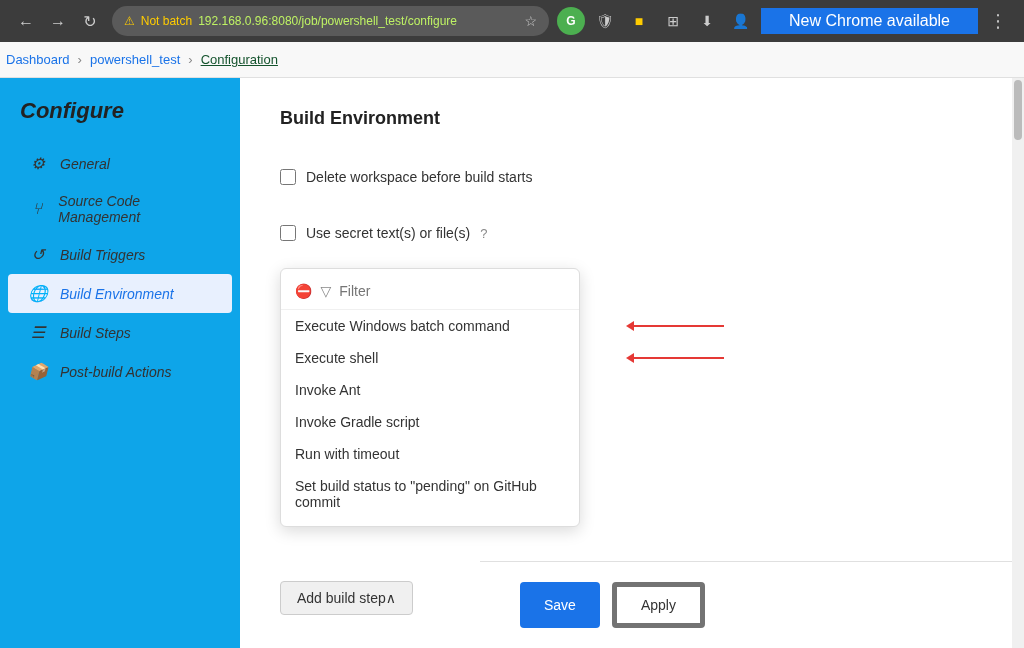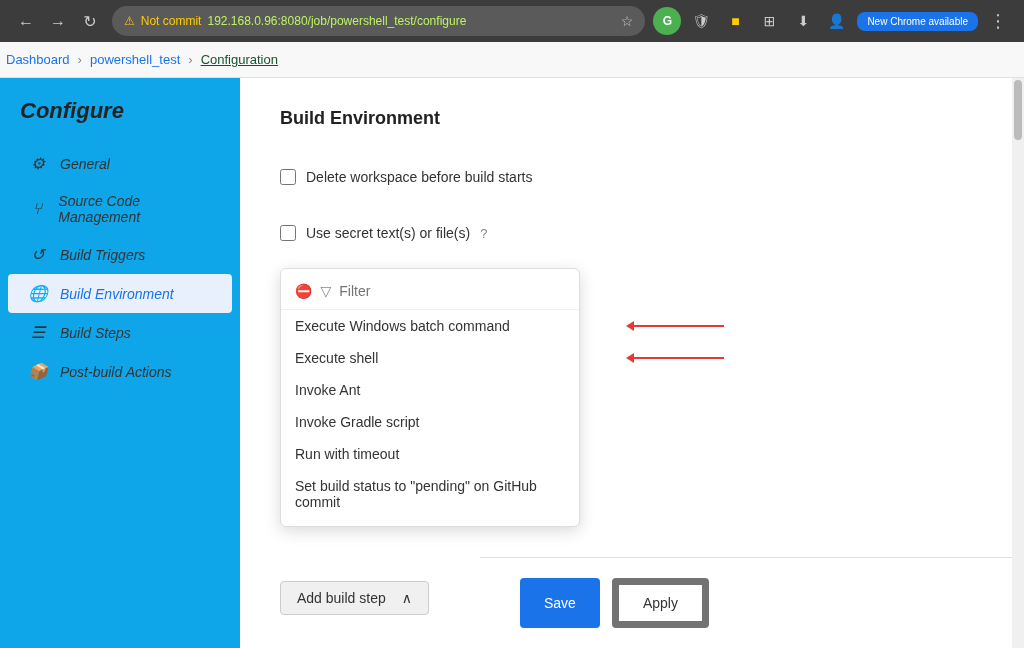--- a/index.html
+++ b/index.html
@@ -47,23 +47,23 @@
       background: transparent;
       color: #ccc;
       font-size: 14px;
       cursor: pointer;
       display: flex; align-items: center; justify-content: center;
     }
     .new-chrome-btn {
       background: #1a73e8;
       color: white;
       border: none;
-      border-radius: 8px;
-      padding: 4px 10px;
-      font-size: 10px;
+      border-radius: 0;
+      padding: 4px 28px;
+      font-size: 16px;
       cursor: pointer;
       white-space: nowrap;
     }
 
     
     .page-area {
       background: #fff;
       display: flex;
       flex-direction: column;
       height: calc(648px - 42px);
@@ -194,21 +194,21 @@
       color: #333;
     }
 
     
     .add-build-step {
       margin-top: 30px;
     }
     .add-step-btn {
       display: inline-flex;
       align-items: center;
-      gap: 16px;
+      gap: 0;
       padding: 8px 16px;
       background: #f0f0f0;
       border: 1px solid #ccc;
       border-radius: 4px;
       cursor: pointer;
       font-size: 14px;
       color: #333;
     }
 
     
@@ -229,21 +229,21 @@
       border: none;
       border-radius: 4px;
       padding: 10px 24px;
       font-size: 14px;
       cursor: pointer;
       font-weight: 500;
     }
     .btn-apply {
       background: transparent;
       color: #333;
-      border: 7px solid #737373;
+      border: 5px solid #737373;
       border-radius: 4px;
       padding: 10px 24px;
       font-size: 14px;
       cursor: pointer;
     }
 
     
     .scroll-indicator {
       position: absolute;
       right: 0;
@@ -291,21 +291,21 @@
 <body>
 
 <div class="browser-chrome">
   <div class="nav-buttons">
     <button class="nav-btn">←</button>
     <button class="nav-btn">→</button>
     <button class="nav-btn">↻</button>
   </div>
   <div class="address-bar">
     <span class="warning">⚠</span>
-    <span class="warning">Not commit</span>
+    <span class="warning">Not batch</span>
     <span class="address-text">192.168.0.96:8080/job/powershell_test/configure</span>
     <span style="margin-left:auto; color:#ccc; font-size:14px;">☆</span>
   </div>
   <div class="browser-actions">
     <button class="browser-action-btn" style="background:#4CAF50; border-radius:50%; color:white; font-weight:bold; font-size:12px;">G</button>
     <button class="browser-action-btn">🛡</button>
     <button class="browser-action-btn" style="color:#ffcc00;">■</button>
     <button class="browser-action-btn">⊞</button>
     <button class="browser-action-btn">⬇</button>
     <button class="browser-action-btn">👤</button>

